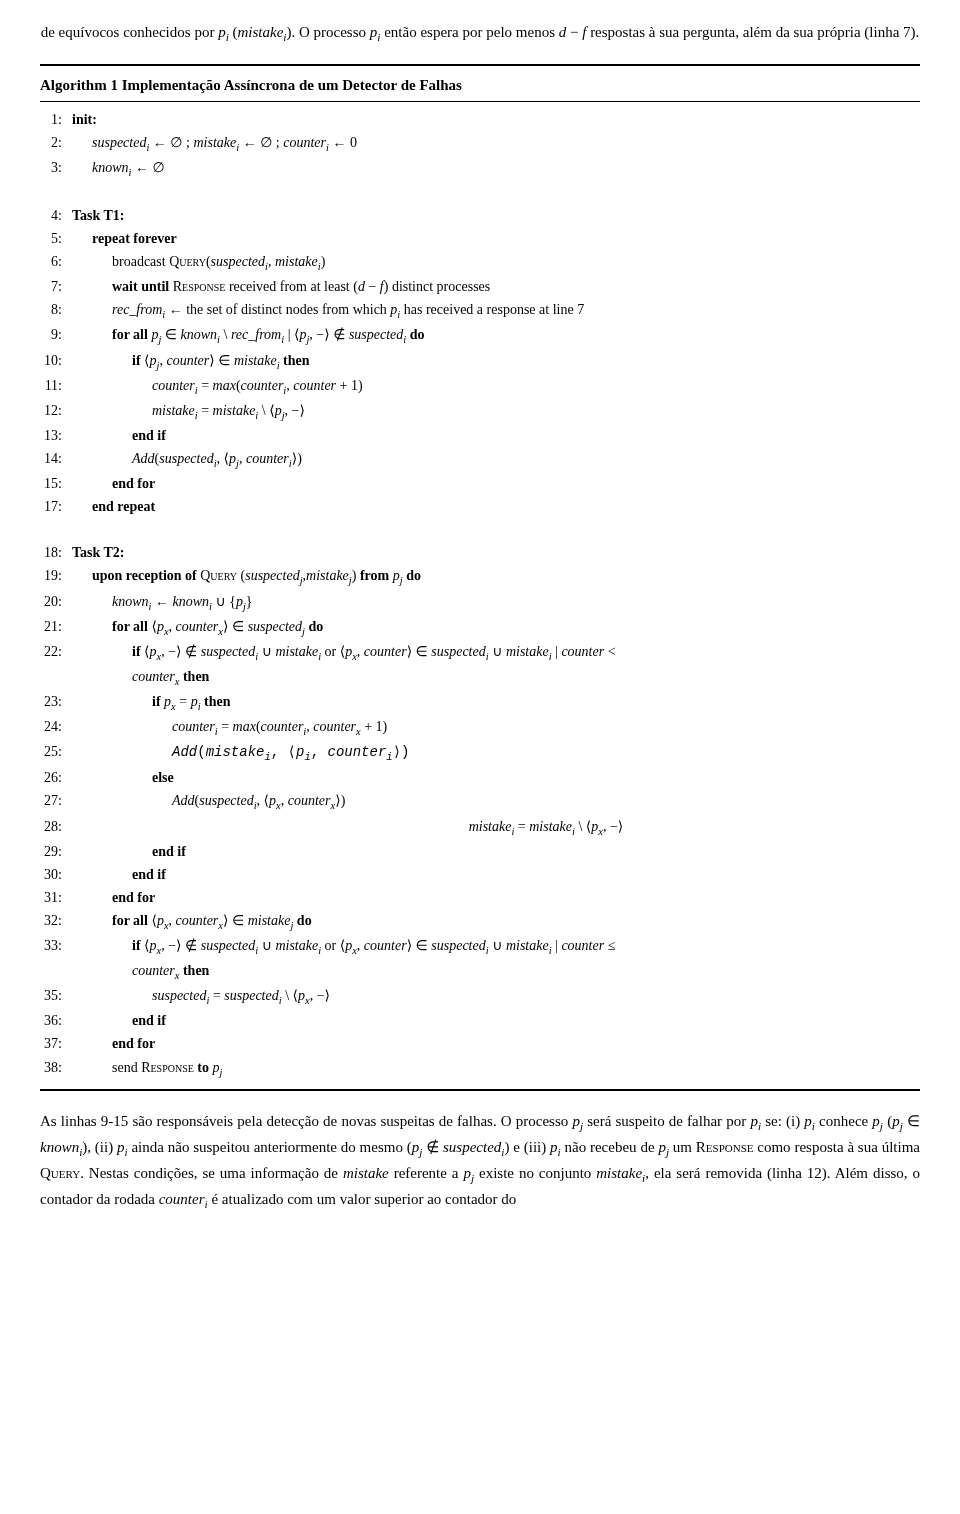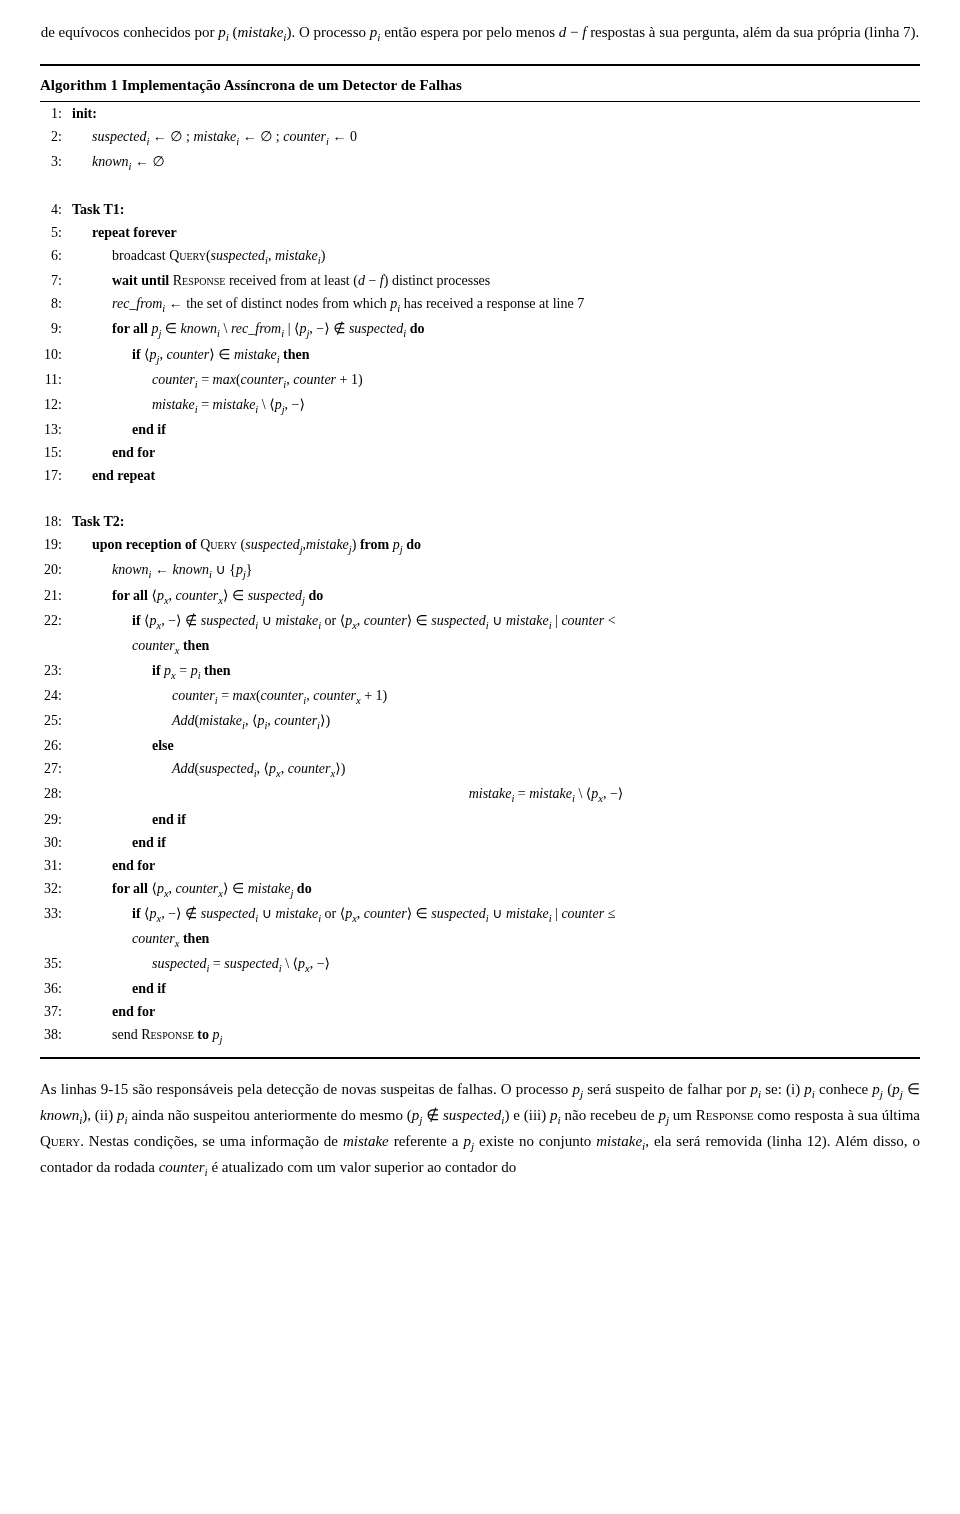--- a/index.html
+++ b/index.html
@@ -25,20 +25,21 @@
       border-bottom: 2px solid #000;
       margin: 0 0 18px 0;
       padding: 8px 0 8px 0;
     }
 
     .algo-title {
       font-size: 15px;
       font-weight: bold;
       border-bottom: 1px solid #000;
       padding-bottom: 4px;
+      margin-bottom: 6px;
     }
 
     .algo-title span.algo-num {
       font-weight: bold;
     }
 
     .algo-lines {
       font-family: "Times New Roman", Times, serif;
       font-size: 14px;
       line-height: 1.65;
@@ -181,20 +182,26 @@
       <span class="line-content indent4">
         <em>mistake</em><sub><em>i</em></sub> = <em>mistake</em><sub><em>i</em></sub> \ ⟨<em>p</em><sub><em>j</em></sub>, −⟩
       </span>
     </div>
 
     <div class="algo-line">
       <span class="line-num">13:</span>
       <span class="line-content indent3"><span class="kw">end if</span></span>
     </div>
 
+    <div class="algo-line">
+      <span class="line-num">14:</span>
+      <span class="line-content indent3">
+        <em>Add</em>(<em>suspected</em><sub><em>i</em></sub>, ⟨<em>p</em><sub><em>j</em></sub>, <em>counter</em><sub><em>i</em></sub>⟩)
+      </span>
+    </div>
 
     <div class="algo-line">
       <span class="line-num">15:</span>
       <span class="line-content indent2"><span class="kw">end for</span></span>
     </div>
 
 
     <div class="algo-line">
       <span class="line-num">17:</span>
       <span class="line-content indent1"><span class="kw">end repeat</span></span>
@@ -254,21 +261,21 @@
 
     <div class="algo-line">
       <span class="line-num">24:</span>
       <span class="line-content" style="padding-left:100px;">
         <em>counter</em><sub><em>i</em></sub> = <em>max</em>(<em>counter</em><sub><em>i</em></sub>, <em>counter</em><sub><em>x</em></sub> + 1)
       </span>
     </div>
 
     <div class="algo-line">
       <span class="line-num">25:</span>
-      <span class="line-content" style="padding-left:100px;">
+      <span class="line-content" style="padding-left:100px;font-family:Liberation Mono, monospace;">
         <em>Add</em>(<em>mistake</em><sub><em>i</em></sub>, ⟨<em>p</em><sub><em>i</em></sub>, <em>counter</em><sub><em>i</em></sub>⟩)
       </span>
     </div>
 
     <div class="algo-line">
       <span class="line-num">26:</span>
       <span class="line-content indent4"><span class="kw">else</span></span>
     </div>
 
     <div class="algo-line">

